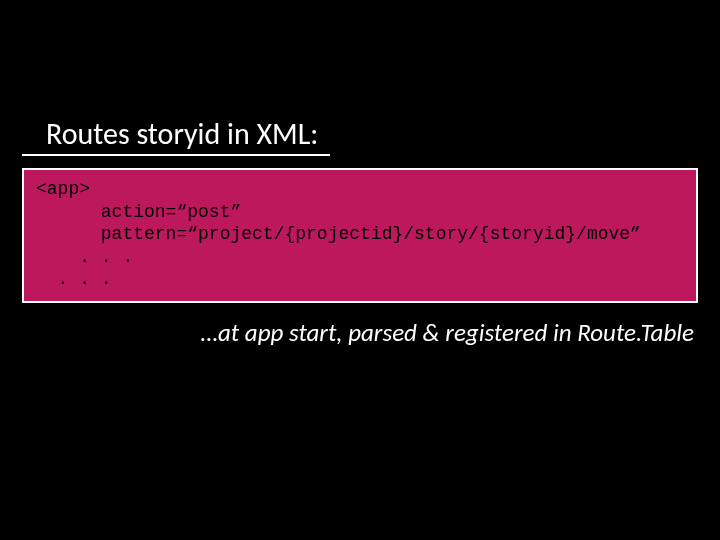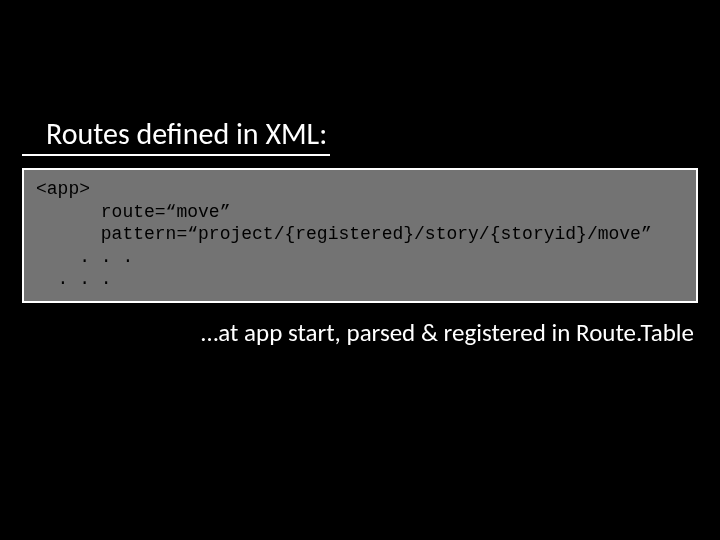--- a/index.html
+++ b/index.html
@@ -20,45 +20,46 @@
     color: #ffffff;
     font-size: 30px;
     font-weight: 400;
     padding: 115px 0 2px 24px;
     border-bottom: 2px solid #ffffff;
     margin-left: 22px;
     margin-right: 390px;
   }
   .code-box {
     margin: 12px 22px 0 22px;
-    background: #737373;
+    background: #be185d;
     border: 2px solid #ffffff;
     padding: 8px 12px 10px 12px;
   }
   .code-text {
     font-family: Consolas, "Courier New", monospace;
     font-size: 18px;
     line-height: 1.25;
     color: #000000;
     white-space: pre;
   }
   .footer-text {
     color: #ffffff;
     font-size: 25px;
     font-weight: 400;
     text-align: right;
     padding: 14px 26px 0 0;
+    font-style: italic;
   }
 </style>
 </head>
 <body>
 
 <div class="slide-container">
-  <div class="heading">Routes defined in XML:</div>
+  <div class="heading">Routes storyid in XML:</div>
   <div class="code-box">
     <div class="code-text">&lt;app&gt;</div>
-    <div class="code-text">      route=“move”</div>
-    <div class="code-text">      pattern=“project/{registered}/story/{storyid}/move”</div>
+    <div class="code-text">      action=“post”</div>
+    <div class="code-text">      pattern=“project/{projectid}/story/{storyid}/move”</div>
     <div class="code-text">    . . .</div>
     <div class="code-text">  . . .</div>
   </div>
   <div class="footer-text">…at app start, parsed &amp; registered in Route.Table</div>
 </div>
 
 </body></html>

